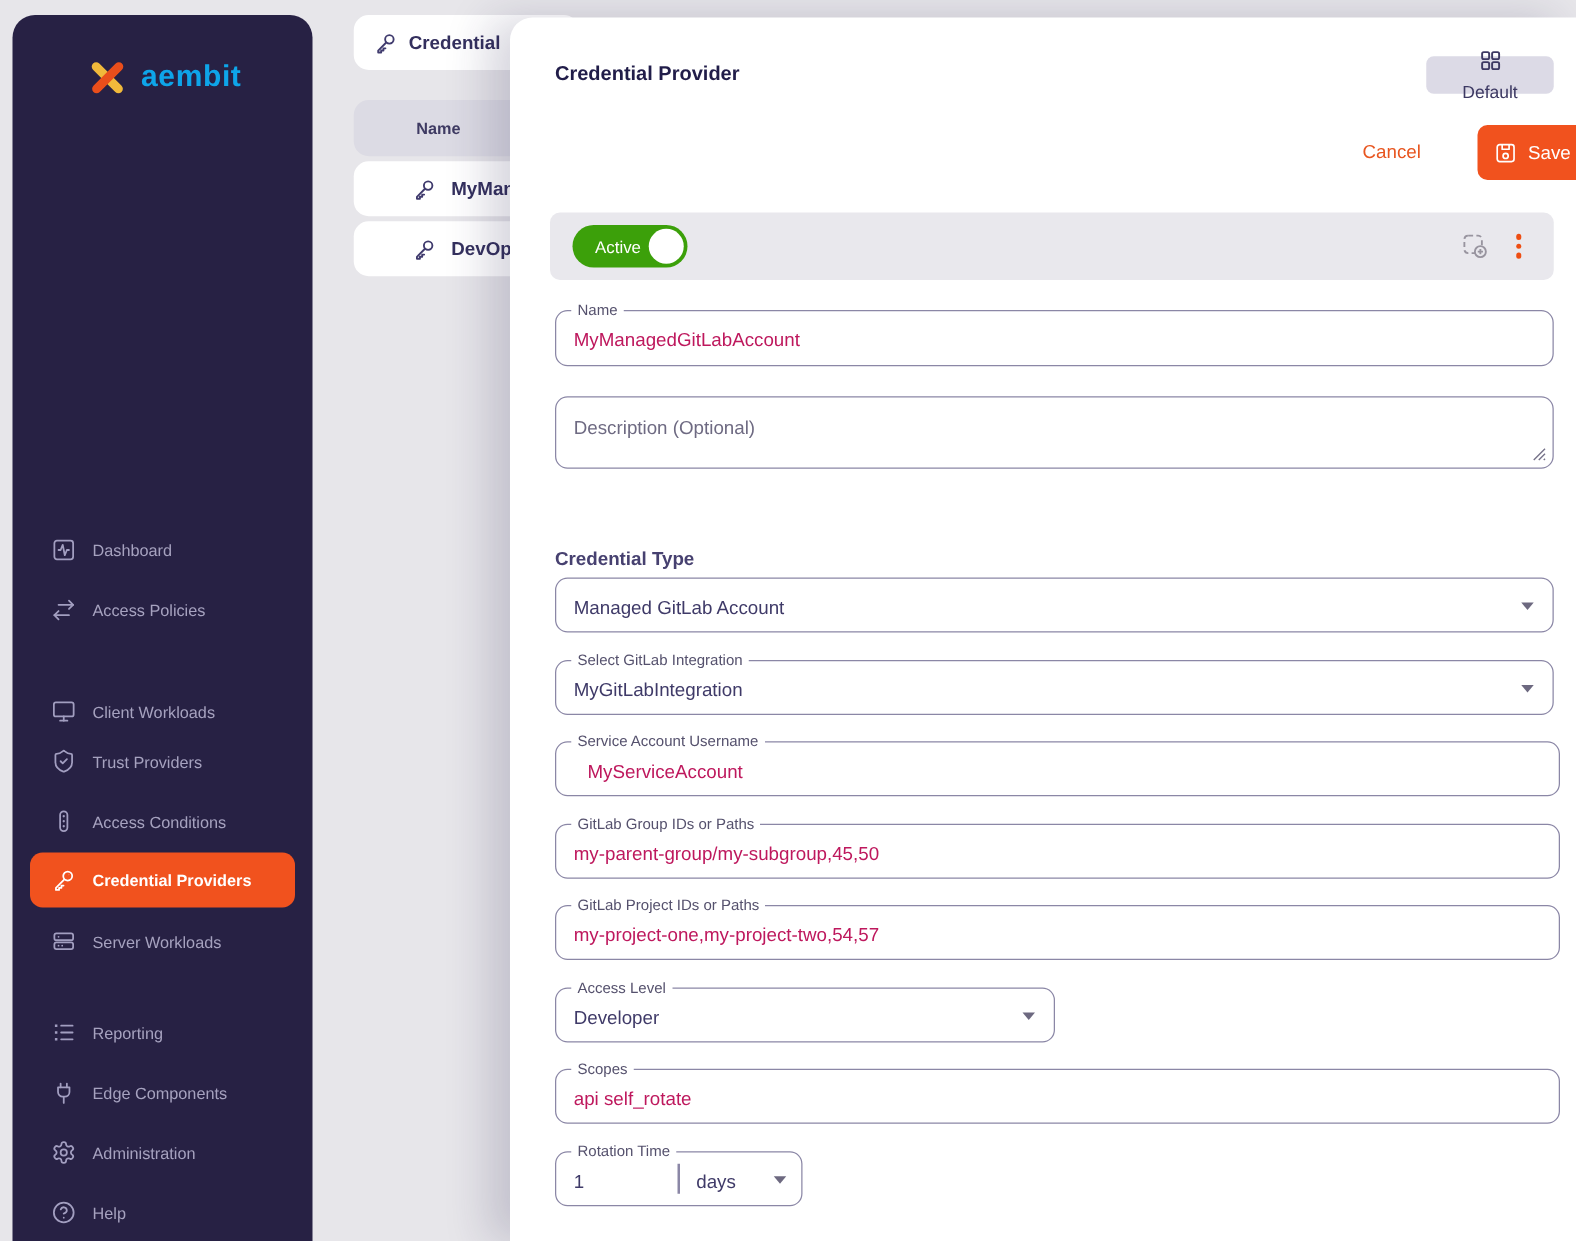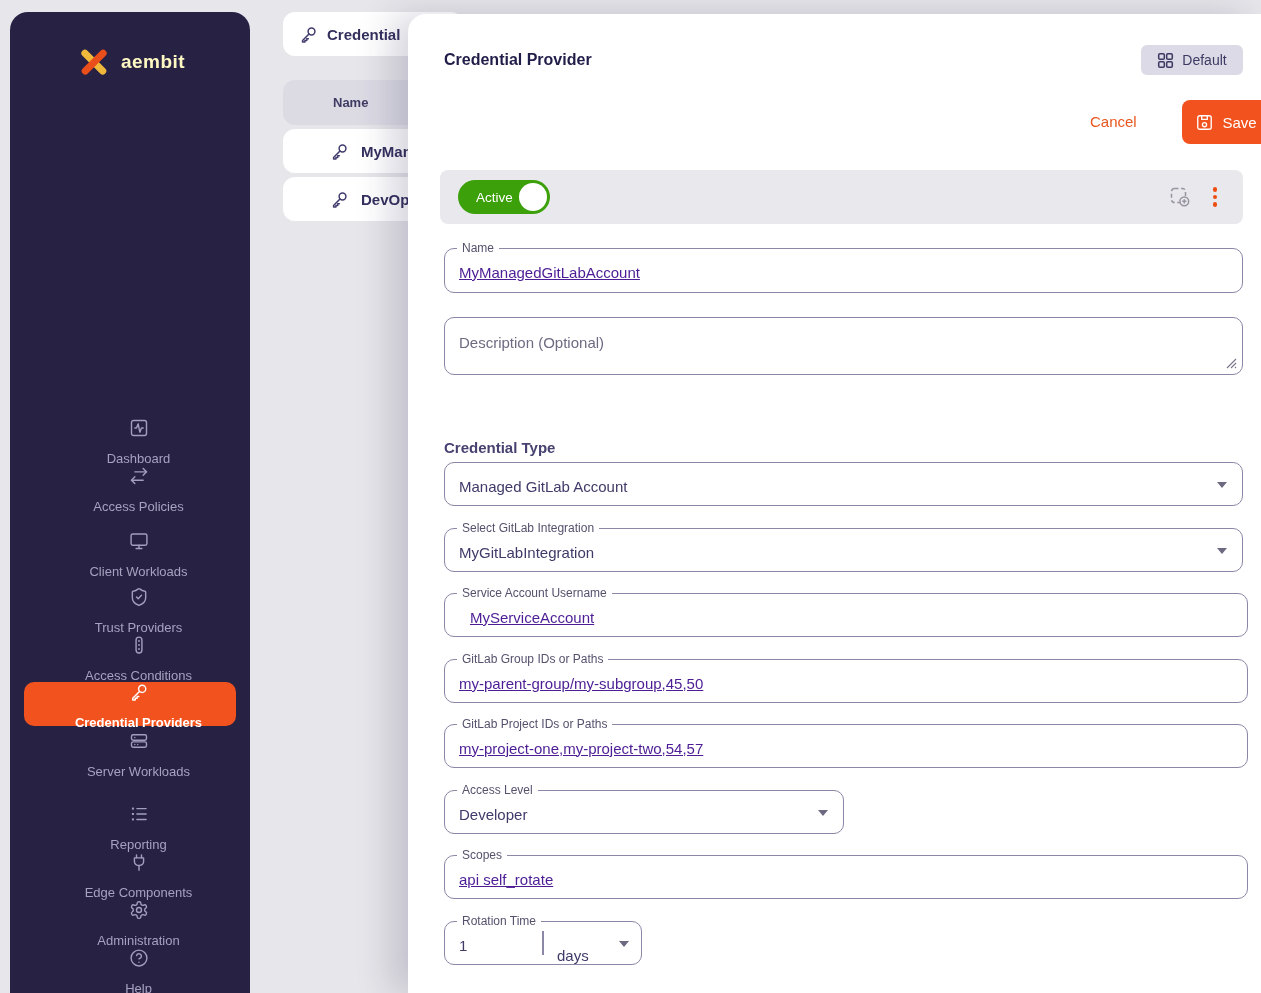--- a/index.html
+++ b/index.html
@@ -12,25 +12,25 @@
   }
   svg { display:block; }
 
   
   .sidebar {
     position:absolute; left:10px; top:12px; width:240px; height:981px;
     background:#272144; border-radius:18px 18px 0 0; z-index:5;
   }
   .logo { position:absolute; top:26px; left:0; width:100%; height:48px;
     display:flex; align-items:center; justify-content:center; gap:8px; }
-  .logo-text { color:#fef9c3; font-size:19px; font-weight:700; letter-spacing:.5px; }
+  .logo-text { color:#0ea5e9; font-size:24px; font-weight:700; letter-spacing:.5px; }
   .nav-item {
     position:absolute; left:14px; width:212px; height:44px;
     display:flex; align-items:center; gap:13px; padding-left:17px;
-    border-radius:10px; color:#a6a2bf; font-size:13px; cursor:pointer;flex-direction:column;
+    border-radius:10px; color:#a6a2bf; font-size:13px; cursor:pointer;
   }
   .nav-item .nav-ic { width:20px; height:20px; color:#a29ec0; flex:0 0 20px; }
   .nav-item.active { background:#f1521e; color:#ffffff; font-weight:700; }
   .nav-item.active .nav-ic { color:#ffffff; }
 
   
   .mid { position:absolute; left:283px; top:0; width:190px; z-index:1; }
   .mid-card {
     position:absolute; left:0; width:180px; height:44px; background:#ffffff;
     border-radius:12px; display:flex; align-items:center;
@@ -50,21 +50,21 @@
   .panel {
     position:absolute; left:408px; top:14px; width:853px; height:979px;
     background:#ffffff; border-radius:18px 0 0 0; z-index:10;
     box-shadow:-18px 0 34px rgba(40,35,80,.18);
   }
   .panel-title { position:absolute; left:36px; top:37px; font-size:16px; font-weight:700; color:#211d49; }
   .default-btn {
     position:absolute; left:733px; top:31px; width:102px; height:30px;
     background:#dcdae6; border:none; border-radius:6px; cursor:pointer;
     display:flex; align-items:center; justify-content:center; gap:8px;
-    font-family:inherit; font-size:14px; color:#3d3963;
+    font-family:inherit; font-size:14px; color:#3d3963;flex-direction:column;
   }
   .cancel-link { position:absolute; left:682px; top:99px; font-size:15px; color:#e8551f; cursor:pointer; }
   .save-btn {
     position:absolute; left:774px; top:86px; width:88px; height:44px;
     background:#f1521e; border:none; border-radius:8px; cursor:pointer;
     display:flex; align-items:center; justify-content:center; gap:8px;
     font-family:inherit; font-size:15px; color:#ffffff;
   }
 
   .status-bar {
@@ -87,21 +87,21 @@
   
   .field {
     position:absolute; border:1.5px solid #8b87a6; border-radius:10px; background:#fff;
   }
   .flabel {
     position:absolute; top:-8px; left:12px; background:#ffffff; padding:0 5px;
     font-size:12px; color:#55516d; white-space:nowrap; line-height:14px;
   }
   .fvalue {
     width:100%; height:100%; border:none; outline:none; background:transparent;
-    font-family:inherit; font-size:15px; color:#4c1d95; padding:4px 36px 0 14px;text-decoration:underline;
+    font-family:inherit; font-size:15px; color:#be185d; padding:4px 36px 0 14px;
   }
   .sel { display:flex; align-items:center; padding:4px 36px 0 14px; font-size:15px; color:#3f3a68; cursor:pointer; }
   .caret { position:absolute; right:15px; top:50%; margin-top:-2px;
     width:0; height:0; border-left:5.5px solid transparent; border-right:5.5px solid transparent;
     border-top:6.5px solid #6d6980; }
   .section-h { position:absolute; left:36px; font-size:15px; font-weight:700; color:#474170; }
   .ta-ph { position:absolute; left:14px; top:16px; font-size:15px; color:#6e6a82; }
   .resize-h { position:absolute; right:5px; bottom:5px; width:12px; height:12px; cursor:nwse-resize; }
 
   .f-name        { left:36px; top:234px; width:799px; height:45px; }
@@ -112,21 +112,21 @@
   .f-username    { left:36px; top:579px; width:804px; height:44px;padding-left:11px; }
   .f-group       { left:36px; top:645px; width:804px; height:44px; }
   .f-project     { left:36px; top:710px; width:804px; height:44px; }
   .f-access      { left:36px; top:776px; width:400px; height:44px; }
   .f-scopes      { left:36px; top:841px; width:804px; height:44px; }
   .f-rotation    { left:36px; top:907px; width:198px; height:44px; }
   .rot-num { position:absolute; left:0; top:0; width:95px; height:100%;
     border:none; outline:none; background:transparent; font-family:inherit;
     font-size:15px; color:#3f3a68; padding:4px 0 0 14px; }
   .rot-div { position:absolute; left:97px; top:9px; width:1.5px; height:24px; background:#8b87a6; }
-  .rot-unit { position:absolute; left:112px; top:0; height:100%; display:flex; align-items:flex-end;
+  .rot-unit { position:absolute; left:112px; top:0; height:100%; display:flex; align-items:center;
     padding-top:4px; font-size:15px; color:#3f3a68; cursor:pointer; }
   .rot-caret { right:12px; }
 </style>
 </head>
 <body>
 
 <div class="sidebar">
   <div class="logo">
     <span>
       <svg width="38" height="38" viewBox="0 0 40 40">
@@ -152,21 +152,21 @@
       <svg viewBox="0 0 24 24" fill="none" stroke="currentColor" stroke-width="1.7" stroke-linecap="round" stroke-linejoin="round">
           <path d="M17 3l4 4-4 4"></path>
           <path d="M21 7H7"></path>
           <path d="M7 13l-4 4 4 4"></path>
           <path d="M3 17h14"></path>
         </svg>
     </span>
     <span>Access Policies</span>
   </div>
 
-  <div class="nav-item" style="top:519px">
+  <div class="nav-item" style="top:535px">
     <span class="nav-ic">
       <svg viewBox="0 0 24 24" fill="none" stroke="currentColor" stroke-width="1.7" stroke-linecap="round" stroke-linejoin="round">
           <rect x="2.5" y="3.5" width="19" height="13.5" rx="2"></rect>
           <line x1="8.5" y1="21" x2="15.5" y2="21"></line>
           <line x1="12" y1="17" x2="12" y2="21"></line>
         </svg>
     </span>
     <span>Client Workloads</span>
   </div>
 

